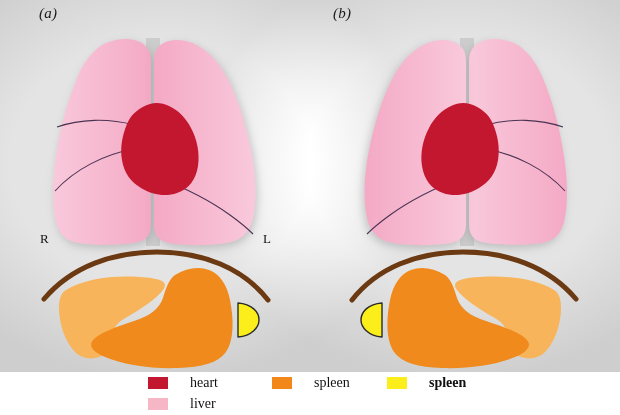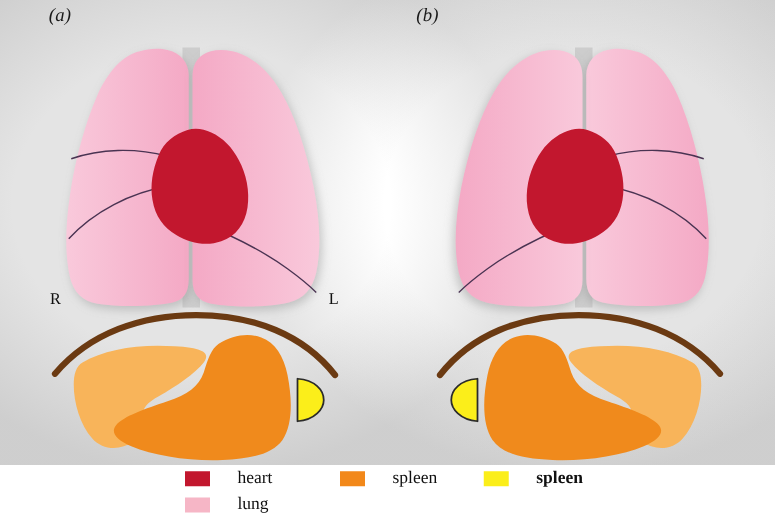--- a/index.html
+++ b/index.html
@@ -253,21 +253,21 @@
 
   <div id="legend">
 
     <div class="legend-col" style="left:148px;">
       <div class="legend-row">
         <span class="swatch" style="background:#c2172e;"></span>
         <span class="legend-text">heart</span>
       </div>
       <div class="legend-row">
         <span class="swatch" style="background:#f6b6c6;"></span>
-        <span class="legend-text">lung</span>
+        <span class="legend-text">liver</span>
       </div>
     </div>
 
     <div class="legend-col" style="left:272px;">
       <div class="legend-row">
         <span class="swatch" style="background:#f2881a;"></span>
         <span class="legend-text">spleen</span>
       </div>
     </div>
 

